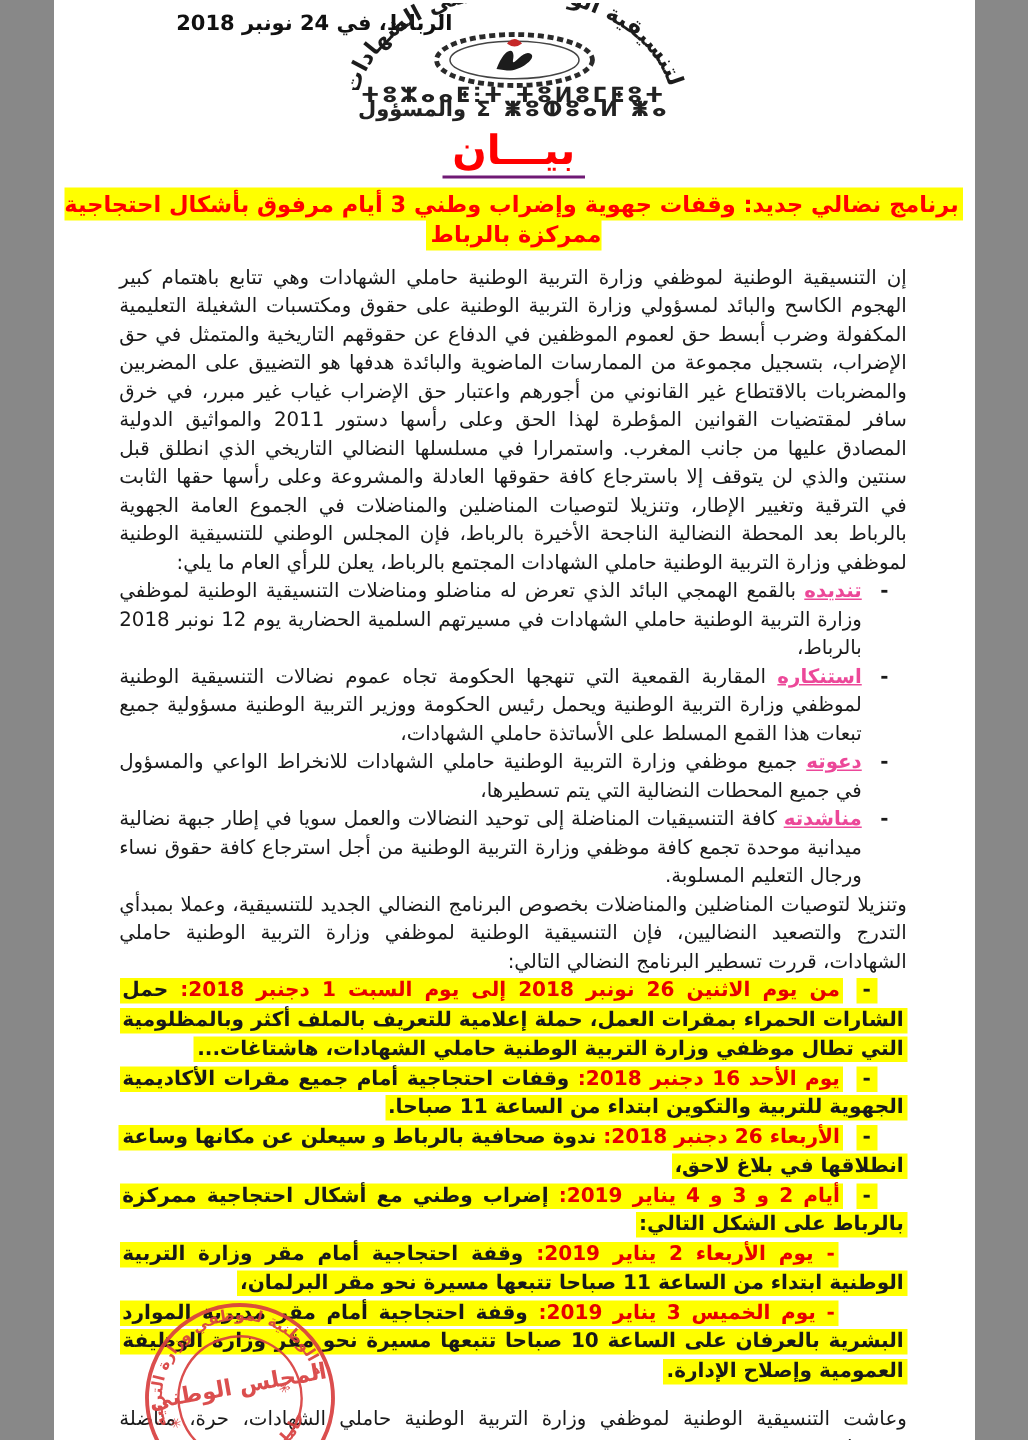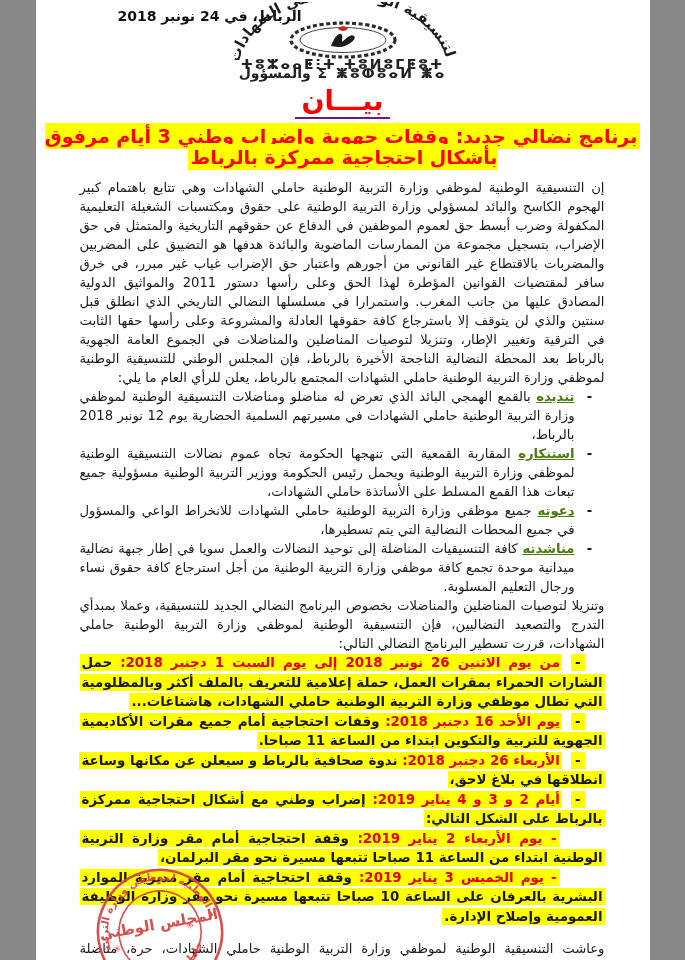--- a/index.html
+++ b/index.html
@@ -32,37 +32,37 @@
   .title-text{
     display:inline-block;
     color:#ff0000;font-size:27px;font-weight:bold;
     border-bottom:2px solid #701a75;
     padding:0 6px 1px 6px;line-height:30px;
   }
   .headline-row{text-align:center;margin-top:7px;}
   .headline-text{
     display:inline;
     background:#ffff00;color:#ff0000;
-    font-size:19px;font-weight:bold;
+    font-size:15px;font-weight:bold;
     padding:2px 3px;line-height:20px;
   }
   
   .body{
     padding:10px 45px 0 44px;
     font-size:13.2px;line-height:19px;color:#1a1a1a;
     text-align:justify;
   }
   .para{margin:0;}
   .bullets{margin:0;}
   .bullet{display:flex;direction:rtl;}
   .bullet .dash{
     flex:0 0 30px;text-align:center;font-weight:bold;color:#1a1a1a;
   }
   .bullet .btext{flex:1;text-align:justify;}
-  .kw{color:#4d7c0f;font-weight:bold;text-decoration:underline;}
+  .kw{color:#ec4899;font-weight:bold;text-decoration:underline;}
   
   .prog{
     margin:0;font-weight:bold;font-size:13.4px;line-height:19.5px;
     text-indent:20px;text-align:justify;
   }
   .prog .pdash{
     background:#ffff00;color:#1a1a1a;padding:1px 4px;margin-left:9px;
   }
   .prog .hl{
     background:#ffff00;padding:1px 2px;

